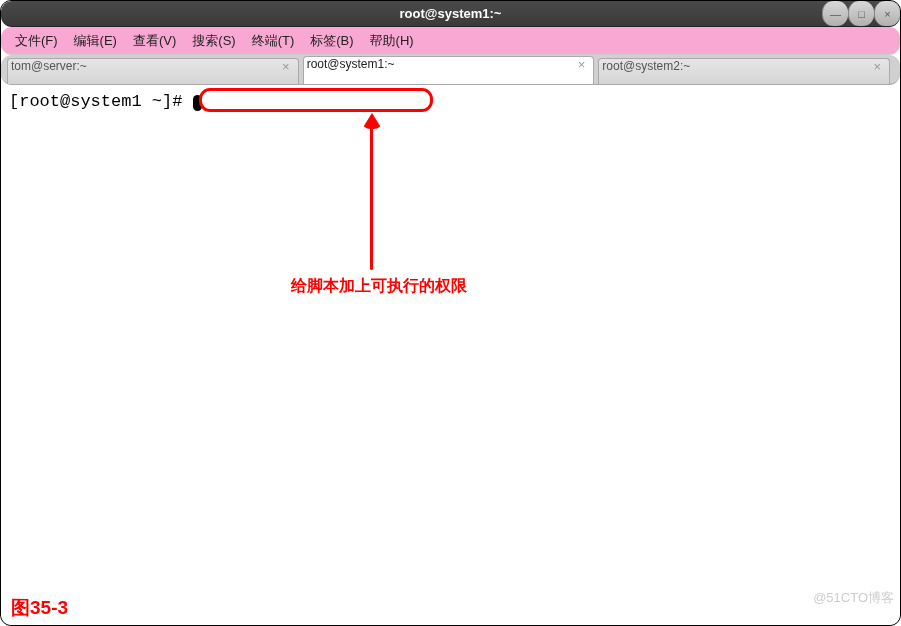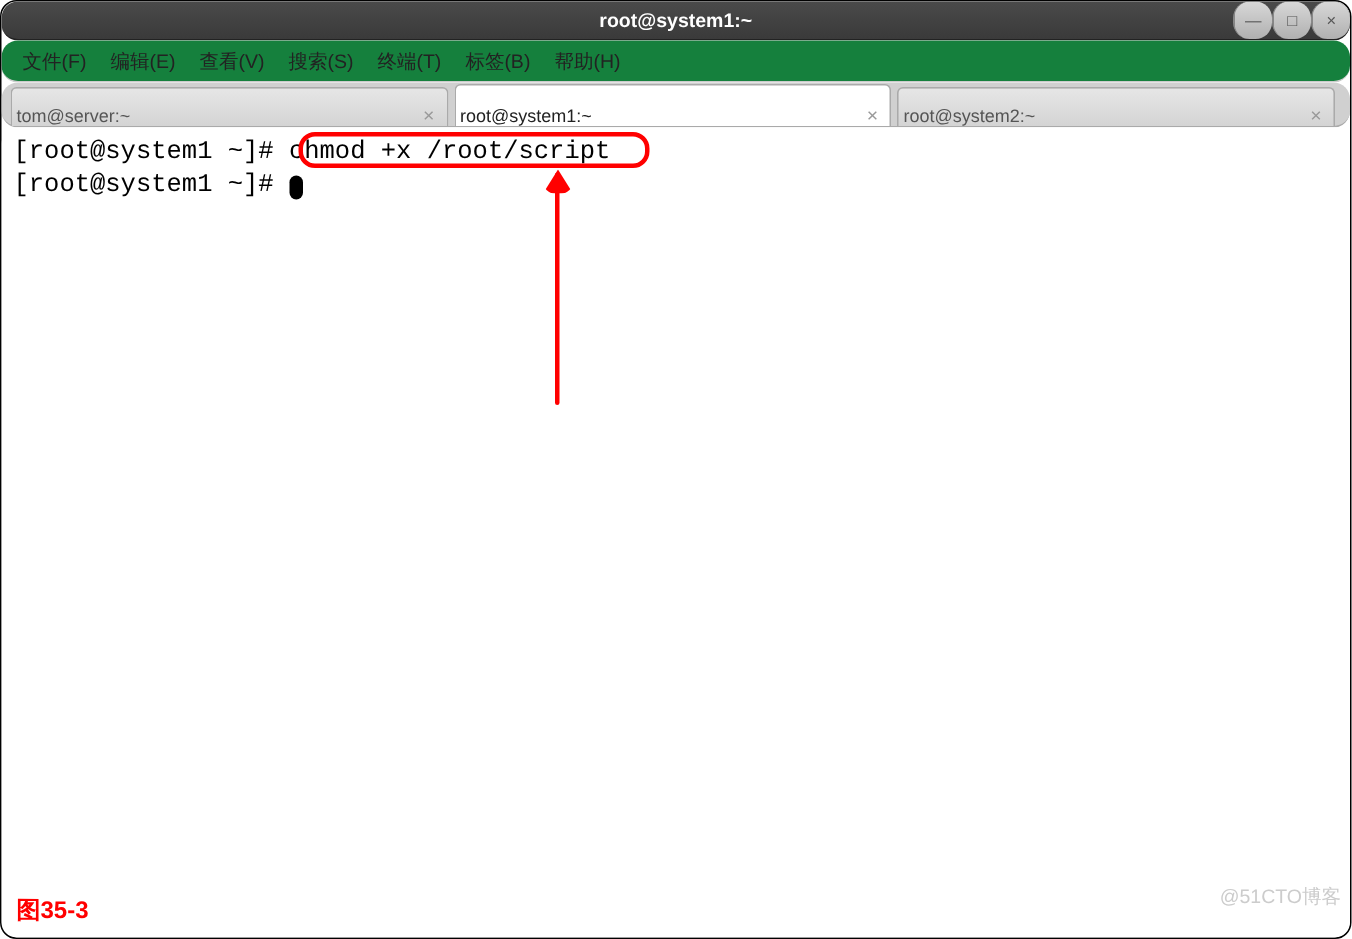--- a/index.html
+++ b/index.html
@@ -43,21 +43,21 @@
     border-left: 1px solid #888;
     display: flex;
     align-items: center;
     justify-content: center;
     color: #555;
     font-size: 11px;
     font-family: sans-serif;
   }
   .menubar {
     height: 28px;
-    background: #15803d;
+    background: #f9a8d4;
     border-bottom: 1px solid #ccc;
     display: flex;
     align-items: center;
     padding: 0 8px;
     gap: 4px;
   }
   .menu-item {
     padding: 4px 6px;
     color: #222;
     font-size: 13px;
@@ -72,21 +72,21 @@
   }
   .tab {
     flex: 1;
     height: 26px;
     background: linear-gradient(#e6e6e6, #d4d4d4);
     border: 1px solid #aaa;
     border-bottom: none;
     border-radius: 4px 4px 0 0;
     margin-right: 4px;
     display: flex;
-    align-items: flex-end;
+    align-items: flex-start;
     padding: 0 3px;
     color: #555;
     font-size: 12px;
     position: relative;
   }
   .tab.active {
     background: #fff;
     color: #222;
     height: 28px;
   }
@@ -144,21 +144,21 @@
     font-weight: bold;
     font-size: 16px;
     font-family: sans-serif;
   }
   .fig-label {
     position: absolute;
     left: 10px;
     bottom: 6px;
     color: #f00;
     font-weight: bold;
-    font-size: 16px;
+    font-size: 19px;
     font-family: sans-serif;
   }
   .watermark {
     position: absolute;
     right: 6px;
     bottom: 16px;
     color: #ccc;
     font-size: 13px;
     font-family: sans-serif;
   }
@@ -201,22 +201,22 @@
     <span>root@system1:~</span>
     <span class="tab-close">×</span>
   </div>
   <div class="tab">
     <span>root@system2:~</span>
     <span class="tab-close">×</span>
   </div>
 </div>
 
 <div class="terminal">
-  <div class="term-line"><span>[root@system1 ~]# </span><span>chmod +x /root/script</span></div>
   <div class="term-line"><span>[root@system1 ~]# </span><span class="cursor"></span></div>
 
   <div class="red-box"></div>
   <div class="arrow-line"></div>
   <div class="arrow-head"></div>
+  <div class="annotation">给脚本加上可执行的权限</div>
 
   <div class="fig-label">图35-3</div>
   <div class="watermark">@51CTO博客</div>
 </div>
 
 </body></html>

